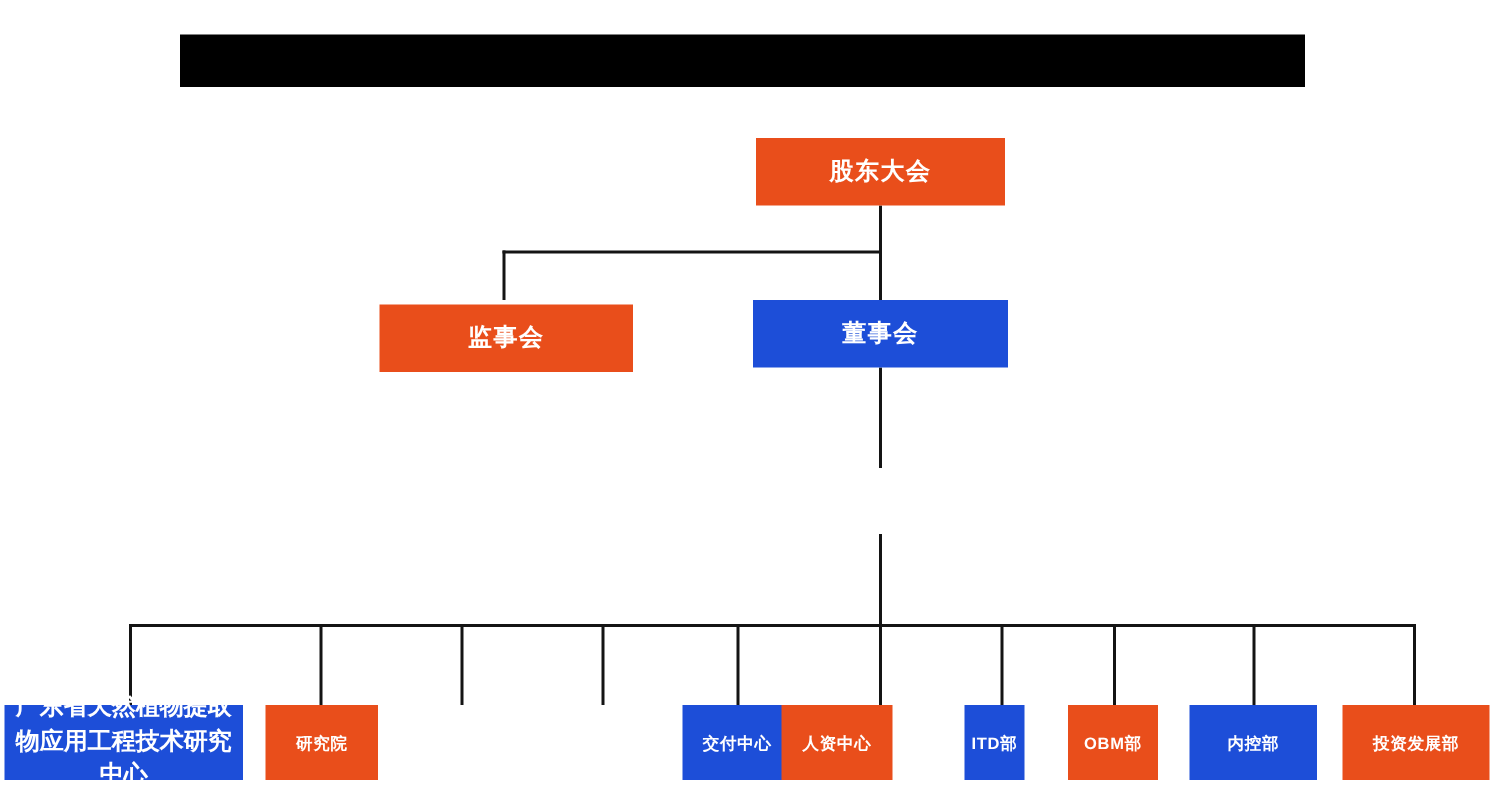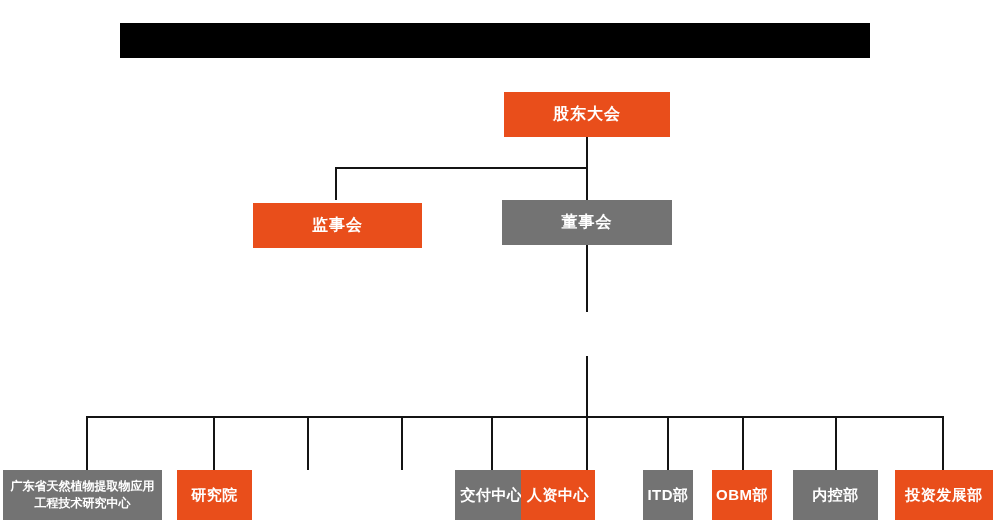--- a/index.html
+++ b/index.html
@@ -16,23 +16,23 @@
     background:#000000;
   }
   .node{
     position:absolute;
     display:flex;align-items:center;justify-content:center;
     color:#ffffff;font-weight:bold;font-size:16px;
     text-align:center;letter-spacing:1px;
     box-sizing:border-box;
   }
   .dark{background:#E94E1B;}
-  .light{background:#737373;text-align:center;}
-  .dept{font-size:15px;letter-spacing:0.5px;}
-  .dept-small{font-size:12px;line-height:1.4;letter-spacing:0;padding:0 2px;}
+  .light{background:#1d4ed8;text-align:center;}
+  .dept{font-size:11px;letter-spacing:0.5px;}
+  .dept-small{font-size:16px;line-height:1.4;letter-spacing:0;padding:0 2px;}
   .line{position:absolute;background:#141414;}
 </style>
 </head>
 <body>
 
 <div class="canvas">
 
   <div class="redacted-bar"></div>
 
   <div>
@@ -56,18 +56,18 @@
   <div class="node dark" style="left:504px;top:92px;width:166px;height:45px">股东大会</div>
 
   <div class="node dark" style="left:253px;top:203px;width:169px;height:45px">监事会</div>
   <div class="node light" style="left:502px;top:200px;width:170px;height:45px">董事会</div>
 
 
   <div class="node light dept dept-small" style="left:3px;top:470px;width:159px;height:50px">广东省天然植物提取物应用工程技术研究中心</div>
   <div class="node dark dept" style="left:177px;top:470px;width:75px;height:50px">研究院</div>
   <div class="node light dept" style="left:455px;top:470px;width:73px;height:50px">交付中心</div>
   <div class="node dark dept" style="left:521px;top:470px;width:74px;height:50px">人资中心</div>
-  <div class="node light dept" style="left:643px;top:470px;width:50px;height:50px">ITD部</div>
+  <div class="node light dept" style="left:643px;top:470px;width:40px;height:50px">ITD部</div>
   <div class="node dark dept" style="left:712px;top:470px;width:60px;height:50px">OBM部</div>
   <div class="node dark dept" style="left:895px;top:470px;width:98px;height:50px">投资发展部</div>
   <div class="node light dept" style="left:793px;top:470px;width:85px;height:50px">内控部</div>
 
 </div>
 
 </body></html>

